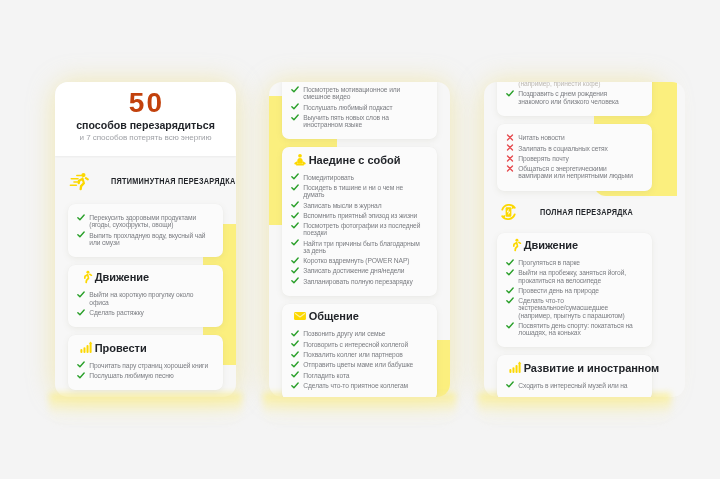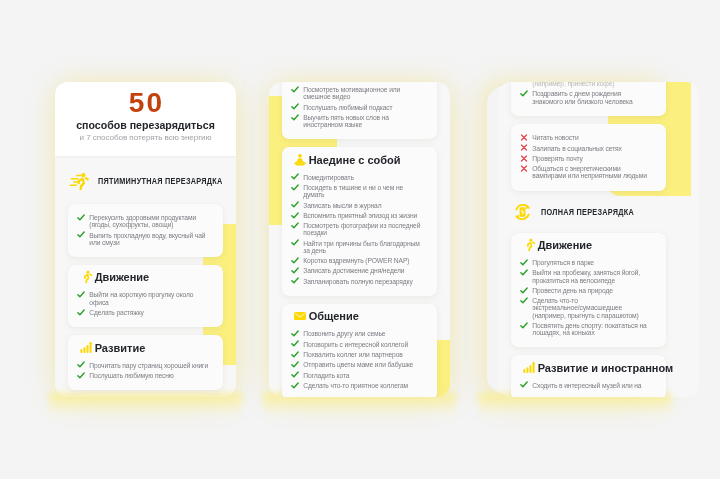--- a/index.html
+++ b/index.html
@@ -28,21 +28,21 @@
             letter-spacing:2.2px;text-indent:2.2px;padding-top:11px;}
   .hero-title{color:#22252a;font-weight:bold;font-size:10.6px;line-height:9px;
               letter-spacing:0px;padding-top:9.3px;}
   .hero-sub{color:#a0a2a7;font-size:8.1px;line-height:6px;letter-spacing:-.07px;
             padding-top:4.5px;}
 
   
   .flow{position:absolute;left:13px;width:155px;top:0;z-index:2;}
 
   
-  .sec{position:relative;display:flex;align-items:center;gap:7px;
+  .sec{position:relative;display:flex;align-items:center;gap:20px;
        margin-left:0px;height:18px;text-align:right;}
   .sec-label{color:#22252a;font-weight:bold;font-size:9.1px;letter-spacing:.35px;
              white-space:nowrap;transform:scaleX(.80);transform-origin:left center;
              line-height:10px;}
   .sec-ico{width:23px;height:18px;display:block;flex:none;}
 
   
   .card{position:relative;background:#fbfbfb;border-radius:7px;
         padding:4.5px 13.5px 11px 8.7px;margin-bottom:8px;
         box-shadow:0 2px 6px rgba(130,124,90,.10), 0 0 1px rgba(0,0,0,.05);}
@@ -157,21 +157,21 @@
               <svg viewBox="0 0 16 16" width="100%" height="100%" preserveAspectRatio="xMidYMid meet" style="display:block;overflow:visible">
                 <g fill="#fcd800">
                   <rect x="1.6" y="9.2" width="2.3" height="4.6" rx="1.1"></rect>
                   <rect x="5.1" y="7.0" width="2.3" height="6.8" rx="1.1"></rect>
                   <rect x="8.6" y="4.7" width="2.3" height="9.1" rx="1.1"></rect>
                   <rect x="12.1" y="2.4" width="2.3" height="11.4" rx="1.1"></rect>
                   <path d="M13.25 0.6 15.3 3.2 11.2 3.2z"></path>
                 </g>
               </svg>
             </span>
-            <span class="card-title">Развитие</span>
+            <span class="card-title">Провести</span>
           </div>
           <ul class="items">
             <li class="item">
               <span class="mk">
                 <svg viewBox="0 0 14 12" width="100%" height="100%" preserveAspectRatio="xMidYMid meet" style="display:block;overflow:visible">
                   <path d="M1.5 6.4 L5.1 10.0 L12.5 1.7" stroke="#2ba02b" stroke-width="2.5" fill="none" stroke-linecap="round" stroke-linejoin="round"></path>
                 </svg>
               </span>
               <span class="tx">Прочитать пару страниц хорошей книги</span>
             </li>
@@ -366,21 +366,21 @@
                 <svg viewBox="0 0 14 12" width="100%" height="100%" preserveAspectRatio="xMidYMid meet" style="display:block;overflow:visible">
                   <path d="M1.5 6.4 L5.1 10.0 L12.5 1.7" stroke="#2ba02b" stroke-width="2.5" fill="none" stroke-linecap="round" stroke-linejoin="round"></path>
                 </svg>
               </span>
               <span class="tx">Сделать что-то приятное коллегам</span>
             </li>
           </ul>
         </div>
       </div>
     </div>
-  <div class="col" id="col2" style="left:498px;padding-left:20px;">
+  <div class="col" id="col2" style="left:484px;padding-left:20px;">
       <div class="ypanel" style="left: 110px; top: -20px; width: 83px; height: 134px; border-radius: 12px 0px 0px 12px;"></div>
       <div class="flow" style="top: -12.5px;">
         <div class="card">
           <ul class="items">
             <li class="item part-row">
               <span class="mk"></span>
               <span class="tx part">(например, принести кофе)</span>
             </li>
             <li class="item">
               <span class="mk">

